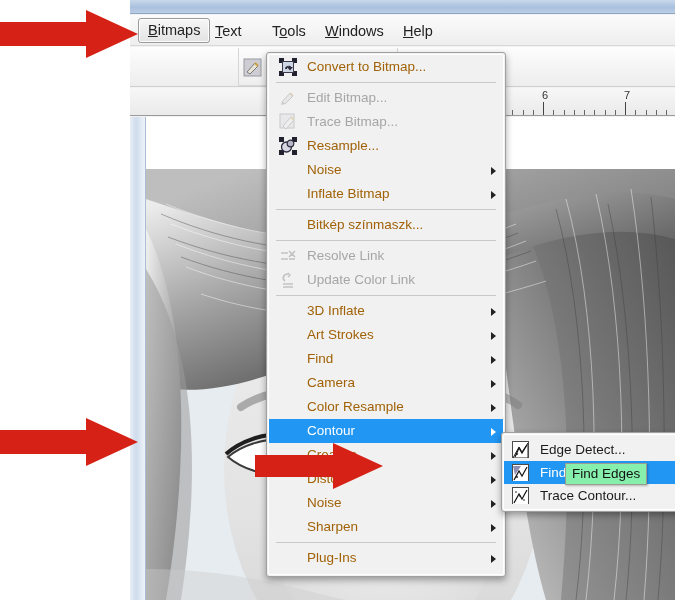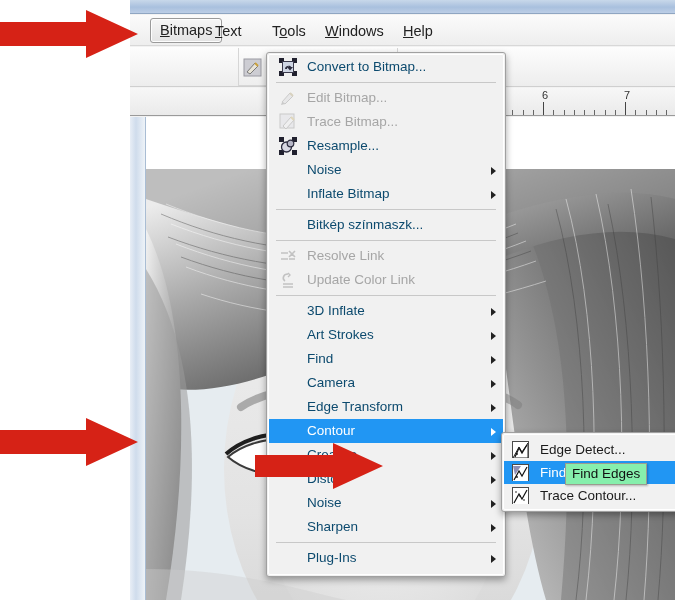--- a/index.html
+++ b/index.html
@@ -22,21 +22,20 @@
     border-bottom:1px solid #d8d8d8;
   }
   .menubar-item{
     position:absolute; top:4px; height:24px; line-height:24px;
     padding:0 9px; font-size:14.5px; color:#222; white-space:nowrap;
   }
   .menubar-item.active{
     background:linear-gradient(180deg,#f6f6f6 0%,#e3e3e3 100%);
     border:1px solid #9a9a9a; border-radius:3px; top:3px; height:25px; line-height:23px;
     box-shadow:inset 0 0 0 1px #fdfdfd;
-    margin-left:12px;
   }
   .ul{ text-decoration:underline; }
 
   
   #toolbar{
     position:absolute; left:0; top:47px; width:545px; height:40px;
     background:linear-gradient(180deg,#fdfdfd 0%,#ededed 100%);
     border-bottom:1px solid #cfcfcf;
   }
   #toolbar-strip{
@@ -91,21 +90,21 @@
     position:absolute; left:136px; top:52px; width:240px; height:525px;
     background:#f1f1f1;
     border:1px solid #a0a0a0;
     border-radius:3px;
     box-shadow:0 3px 7px rgba(0,0,0,.35);
   }
   #menu-inner{ position:absolute; inset:1px; background:#f1f1f1; border:1px solid #ffffff; border-radius:2px;}
   .mi{
     position:relative; height:24px; line-height:24px;
     padding-left:38px; padding-right:18px;
-    font-size:13.5px; color:#0c4a6e; white-space:nowrap; cursor:default;
+    font-size:13.5px; color:#a16207; white-space:nowrap; cursor:default;
   }
   .mi.disabled{ color:#a6a6a6; }
   .mi.selected{ background:#2196f3; color:#ffffff; }
   .mi .arrow{
     position:absolute; right:7px; top:9px; width:0; height:0;
     border-left:5px solid #222; border-top:4px solid transparent; border-bottom:4px solid transparent;
   }
   .mi.selected .arrow{ border-left-color:#ffffff; }
   .sep{ height:1px; background:#c8c8c8; margin:3px 7px 3px 7px; }
   .micon{
@@ -438,21 +437,21 @@
       </div>
       <div class="mi">
         <span>Find</span>
         <span class="arrow"></span>
       </div>
       <div class="mi">
         <span>Camera</span>
         <span class="arrow"></span>
       </div>
       <div class="mi">
-        <span>Edge Transform</span>
+        <span>Color Resample</span>
         <span class="arrow"></span>
       </div>
       <div class="mi selected">
         <span>Contour</span>
         <span class="arrow"></span>
       </div>
       <div class="mi">
         <span>Creative</span>
         <span class="arrow"></span>
       </div>

